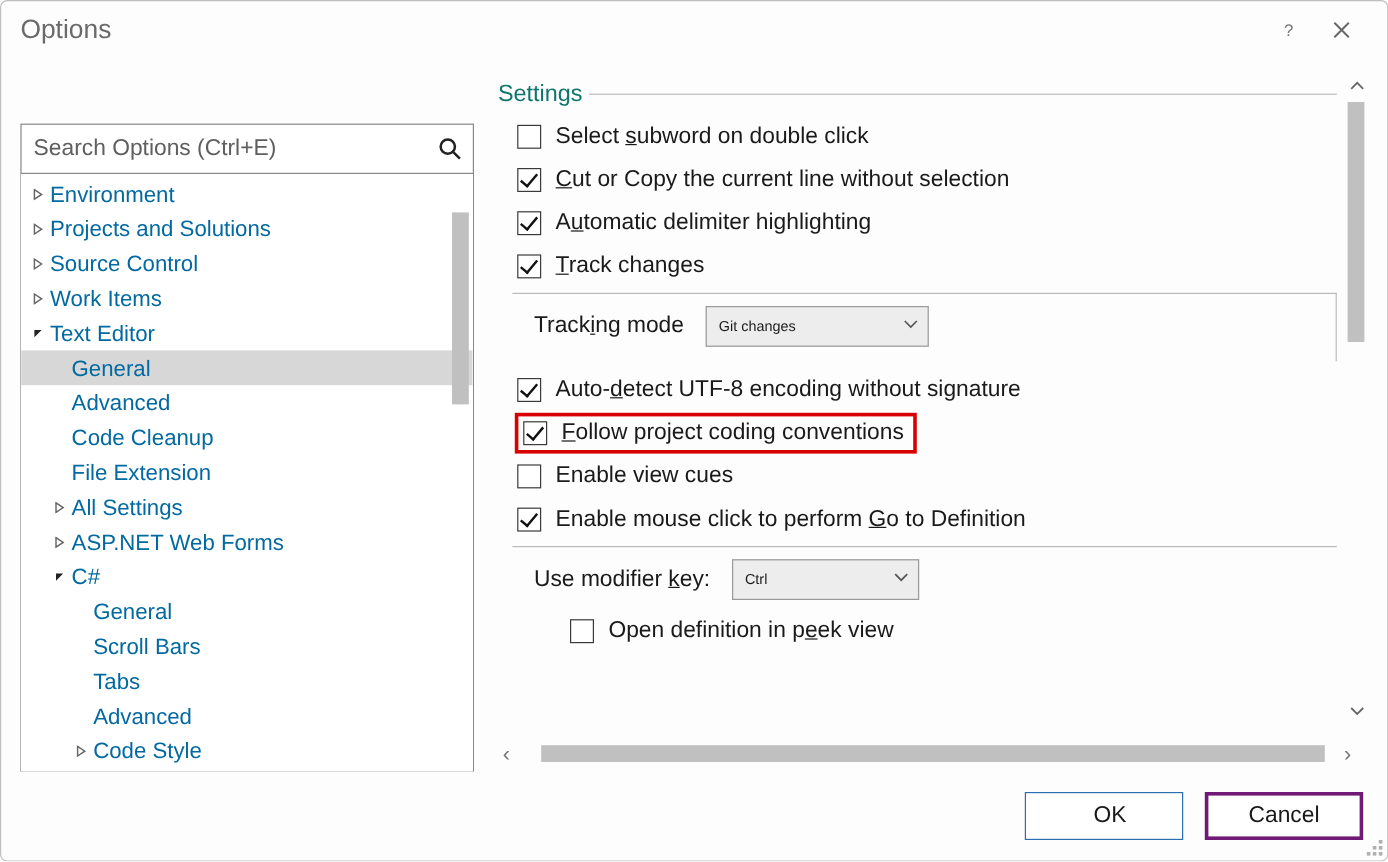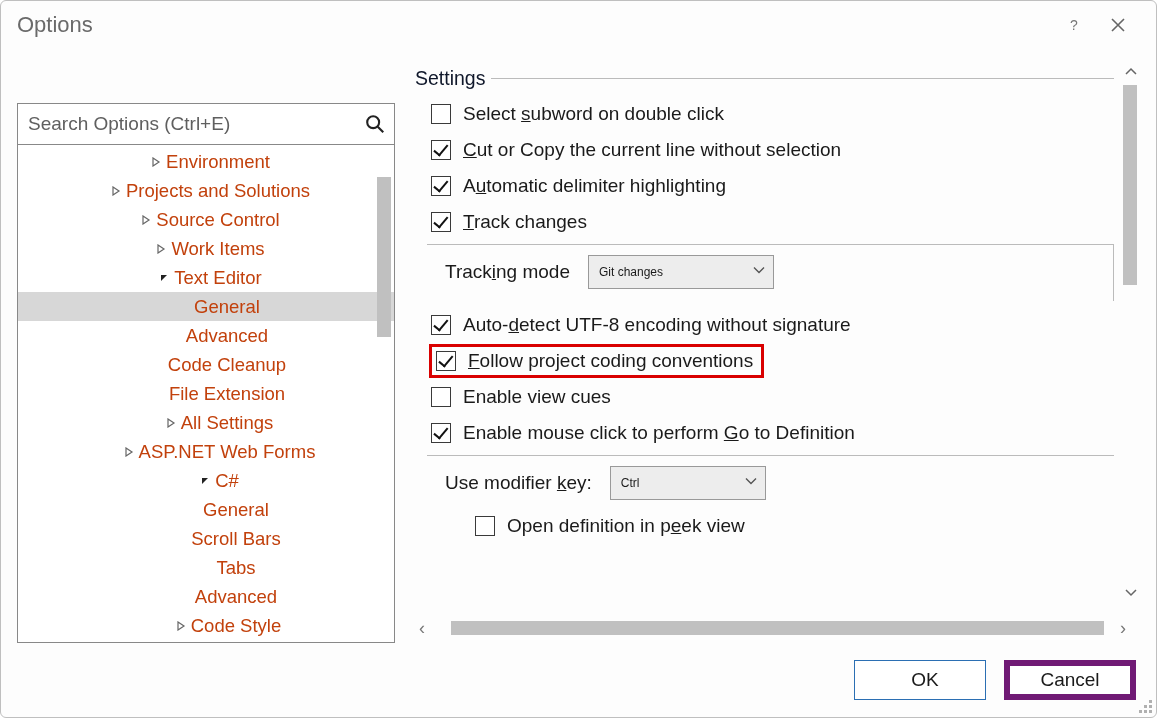--- a/index.html
+++ b/index.html
@@ -32,22 +32,22 @@
   .search-wrap input::placeholder { color:#5f5f5f; }
   .search-wrap .mag { width:22px; height:22px; }
   .tree {
     flex:1; border:1px solid #888; border-top:0; background:#fff; overflow-y:auto; position:relative;
     padding: 2px 0;
   }
   .tree-scrollbar-thumb {
     position:absolute; right:3px; top:32px; width:14px; height:160px; background:#c0c0c0;
   }
   .tnode {
-    display:flex; align-items:center; height:29px; padding-left: 6px; font-size:18.5px; color:#c2410c;
-    white-space:nowrap; user-select:none;justify-content:center;
+    display:flex; align-items:center; height:29px; padding-left: 6px; font-size:18.5px; color:#0369a1;
+    white-space:nowrap; user-select:none;
   }
   .tnode .arrow { width:16px; height:16px; display:flex; align-items:center; justify-content:center; margin-right:2px;}
   .tnode .arrow svg { width:10px; height:10px; }
   .tnode.selected { background:#d7d7d7; }
   .tnode.l1 { padding-left: 6px; }
   .tnode.l2 { padding-left: 24px; }
   .tnode.l2.noarrow { padding-left: 42px; }
   .tnode.l3 { padding-left: 42px; }
   .tnode.l3.noarrow { padding-left: 60px; }
 
@@ -62,21 +62,21 @@
   .right-vthumb { position:absolute; right:3px; top:26px; width:14px; height:200px; background:#c0c0c0; }
   .right-hscroll { height:30px; display:flex; align-items:center; gap:6px; padding: 0 4px;}
   .right-hscroll .harrow { width:16px; color:#777; }
   .right-hscroll .htrack { flex:1; height:14px; background:#c0c0c0; margin: 0 10px;}
   .right-content {
     flex:1; padding: 0 26px 0 0; overflow:hidden; font-size:19px;
   }
   fieldset.group {
     border:0; border-top:1px solid #bbb; margin: 8px 0 0 0; padding: 6px 0 0 0;
   }
-  fieldset.group > legend { padding: 0 6px 0 0; font-size:19.5px; color:#0f172a; }
+  fieldset.group > legend { padding: 0 6px 0 0; font-size:19.5px; color:#0f766e; }
   .row { display:flex; align-items:center; height:36px; padding-left: 16px; }
   .row.indent2 { padding-left: 38px; }
   .chk { width:20px; height:20px; border:1.5px solid #3a3a3a; background:#fff; margin-right:12px; display:flex; align-items:center; justify-content:center; flex-shrink:0;}
   .chk.checked::after { content:""; display:block; width:12px; height:6px; border-left:2.5px solid #111; border-bottom:2.5px solid #111; transform: rotate(-50deg) translate(1px,-1px);}
   .lbl { font-size:19px; }
   .lbl u { text-decoration: underline; }
   fieldset.subgroup {
     border:0; border-top:1px solid #bbb; border-right:1px solid #bbb; margin: 4px 0 6px 12px; padding: 10px 10px 12px 10px;
     position:relative;
   }
@@ -89,21 +89,21 @@
   .combo .caret { position:absolute; right:8px; top:50%; transform:translateY(-50%); }
   .highlight-red {
     border:3px solid #d90000; padding:0 8px 0 0; display:inline-flex; align-items:center; height:34px; margin-left:-2px;
   }
   .highlight-red .chk { margin-left: 4px; }
   .footer {
     height: 74px; display:flex; align-items:center; justify-content:flex-end; gap:18px; padding: 0 20px;
     position:relative;
   }
   .btn {
-    min-width:132px; height:40px; border:6px solid #701a75; background:#fff; font-size:19px; display:flex; align-items:center; justify-content:center;
+    min-width:132px; height:40px; border:3px solid #701a75; background:#fff; font-size:19px; display:flex; align-items:center; justify-content:center;
   }
   .btn.primary { border:1.5px solid #2b6fb3;padding-left:10px; }
   .grip { position:absolute; right:4px; bottom:4px; width:16px; height:16px; }
   .grip span { position:absolute; width:3px; height:3px; background:#b0b0b0; }
 </style>
 </head>
 <body>
 
 <div class="window">
   <div class="titlebar">

